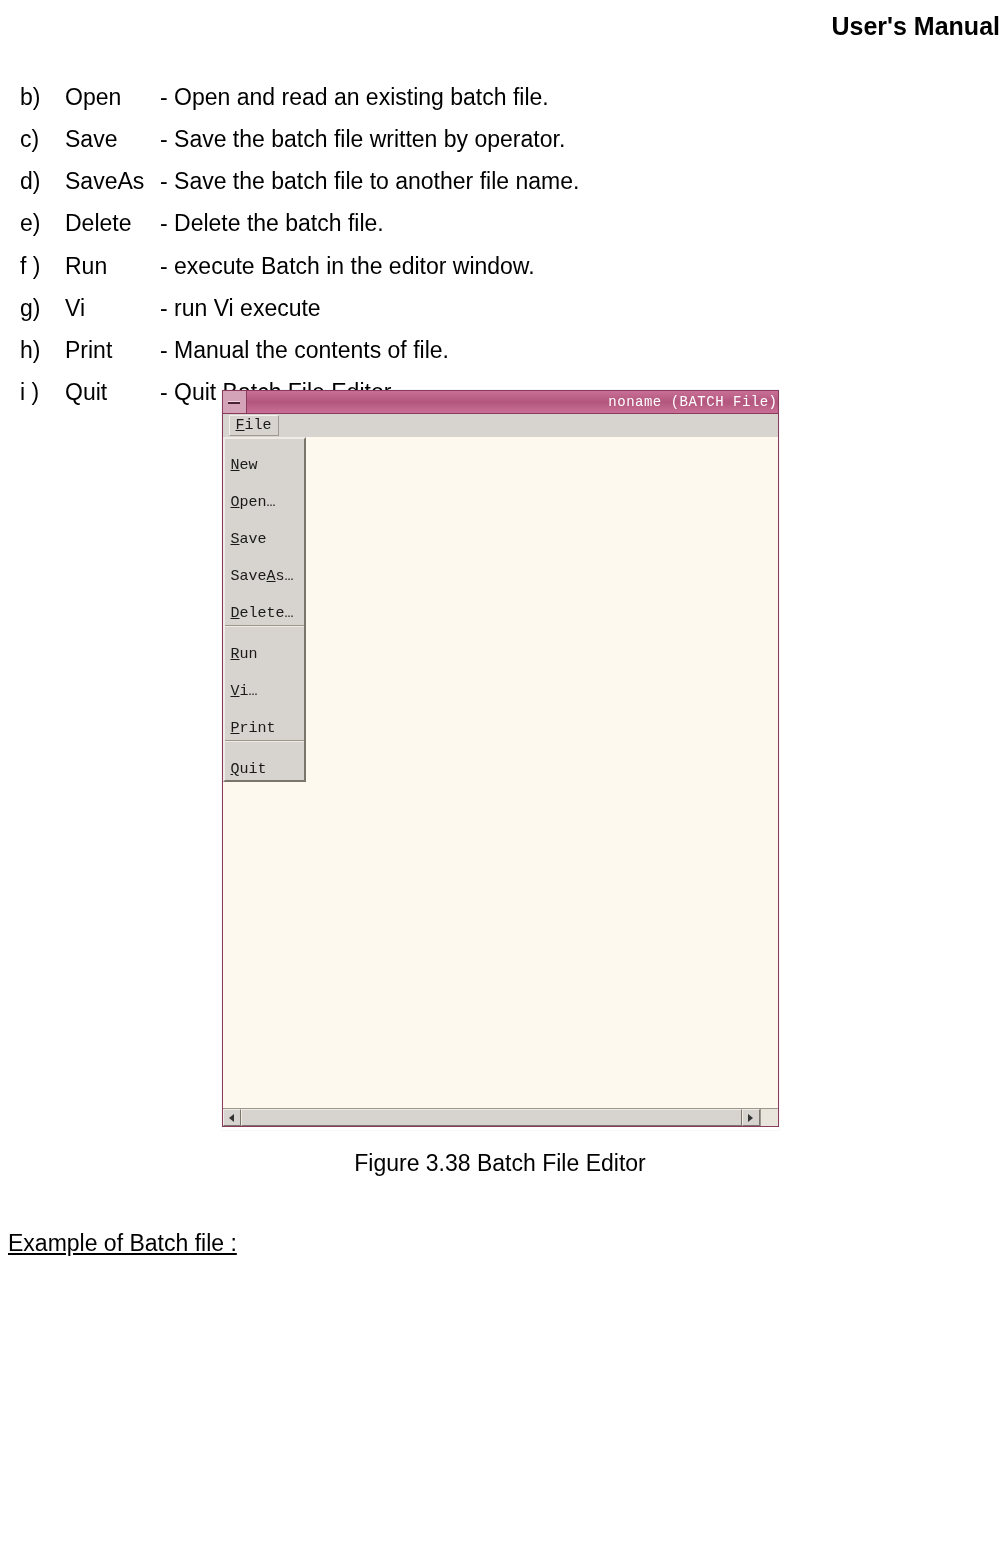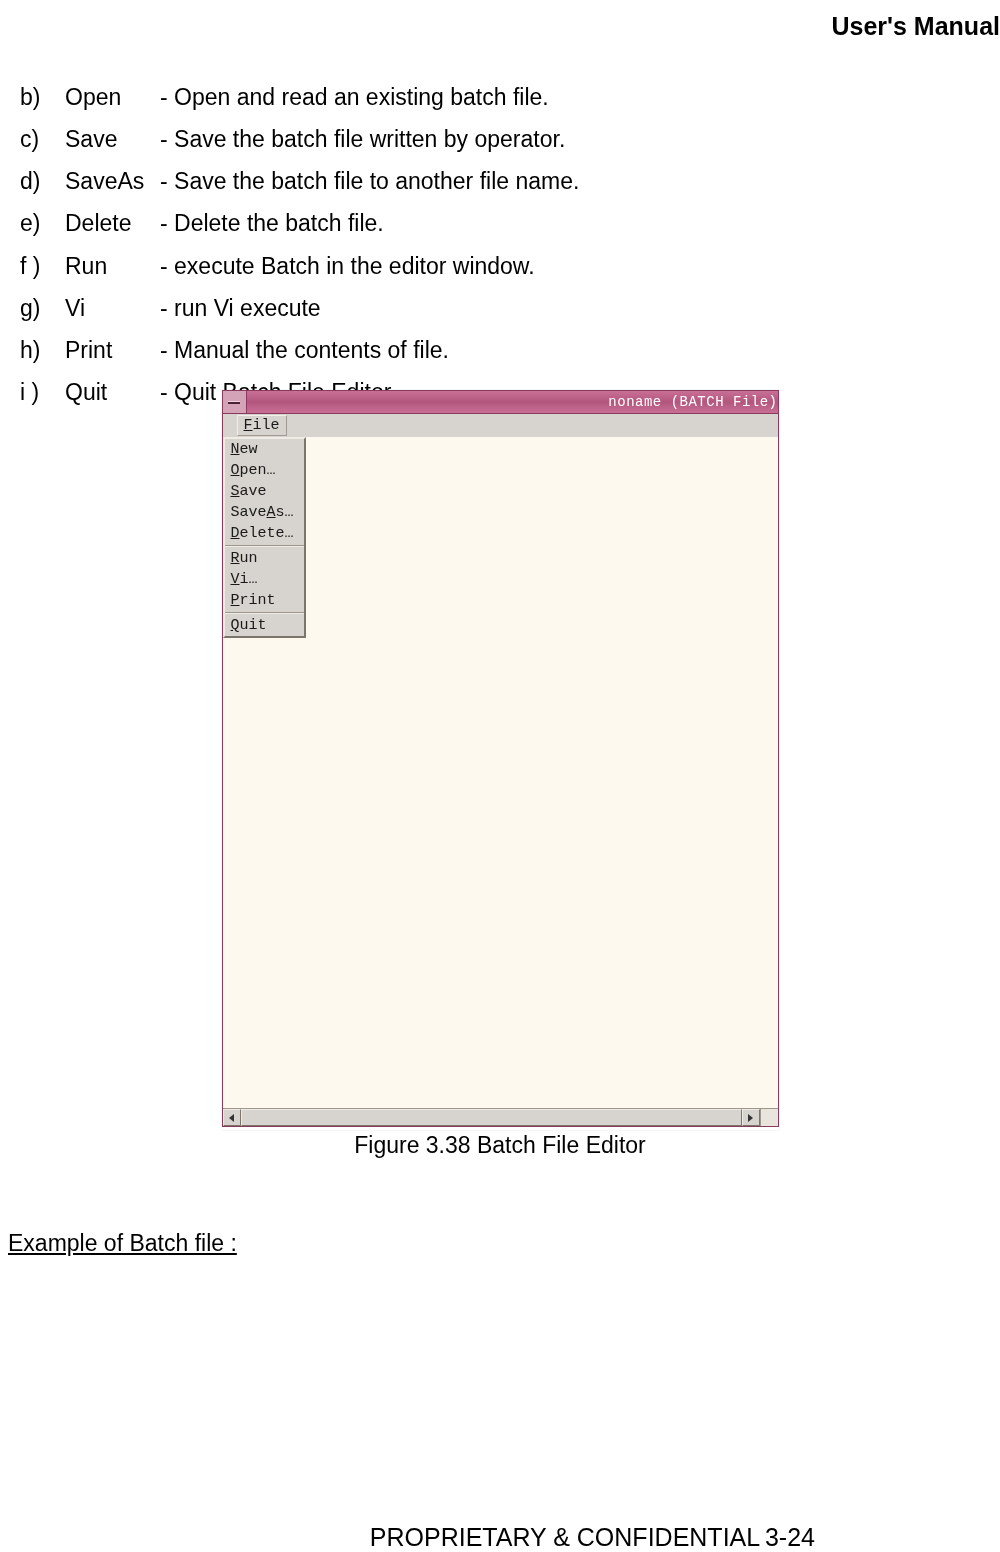--- a/index.html
+++ b/index.html
@@ -91,21 +91,21 @@
     letter-spacing: 0.5px;
   }
   .menubar {
     height: 23px;
     background: #d7d3ce;
     border-left: 1px solid #8a3a5d;
     border-right: 1px solid #8a3a5d;
     box-sizing: border-box;
     display: flex;
     align-items: center;
-    padding-left: 14px;
+    padding-left: 6px;
   }
   .menubar-item {
     font-family: "Courier New", monospace;
     font-size: 15px;
     color: #1a1a1a;
     background: #d7d3ce;
     border: 1px solid transparent;
     border-top-color: #f2efea;
     border-left-color: #f2efea;
     border-right-color: #a09a92;
@@ -133,21 +133,21 @@
     border: 2px solid;
     border-top-color: #efece6;
     border-left-color: #efece6;
     border-right-color: #7b756c;
     border-bottom-color: #7b756c;
     font-family: "Courier New", monospace;
     font-size: 15px;
     padding: 0;
   }
   .menu-item {
-    padding: 2px 10px 2px 6px;
+    padding: 18px 10px 2px 6px;
     color: #1a1a1a;
     cursor: default;
     white-space: nowrap;
   }
   .menu-item .ul {
     text-decoration: underline;
   }
   .menu-sep {
     height: 0;
     border-top: 1px solid #9c968d;
@@ -211,21 +211,21 @@
     box-sizing: border-box;
   }
   .scroll-corner {
     width: 18px;
     height: 100%;
     background: #e9e5dc;
     border-left: 1px solid #9c968d;
     box-sizing: border-box;
   }
   .figure-caption {
-    margin-top: 2px;
+    margin-top: 20px;
     font-size: 23px;
   }
   .example-line {
     position: absolute;
     left: 8px;
     top: 1230px;
     font-size: 23px;
     text-decoration: underline;
   }
   .footer {
@@ -329,15 +329,14 @@
         <div class="scroll-corner"></div>
       </div>
     </div>
   </div>
   <div class="figure-caption">Figure 3.38 Batch File Editor</div>
 </div>
 
 <div class="example-line">Example of Batch file :</div>
 
 <div class="footer">
-  <span>PROPRIETARY &amp; CONFIDENTIAL</span>
   <span class="pn">3-24</span>
 </div>
 
 </body></html>

